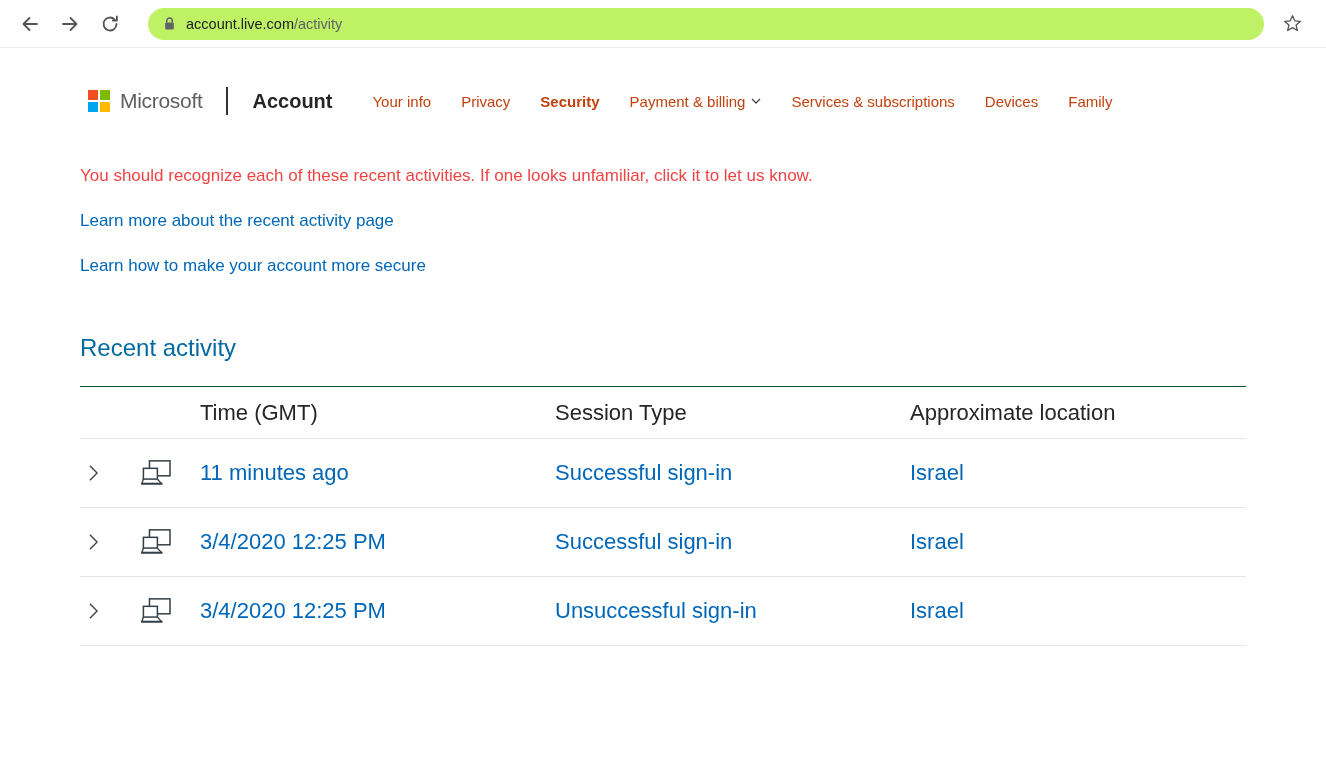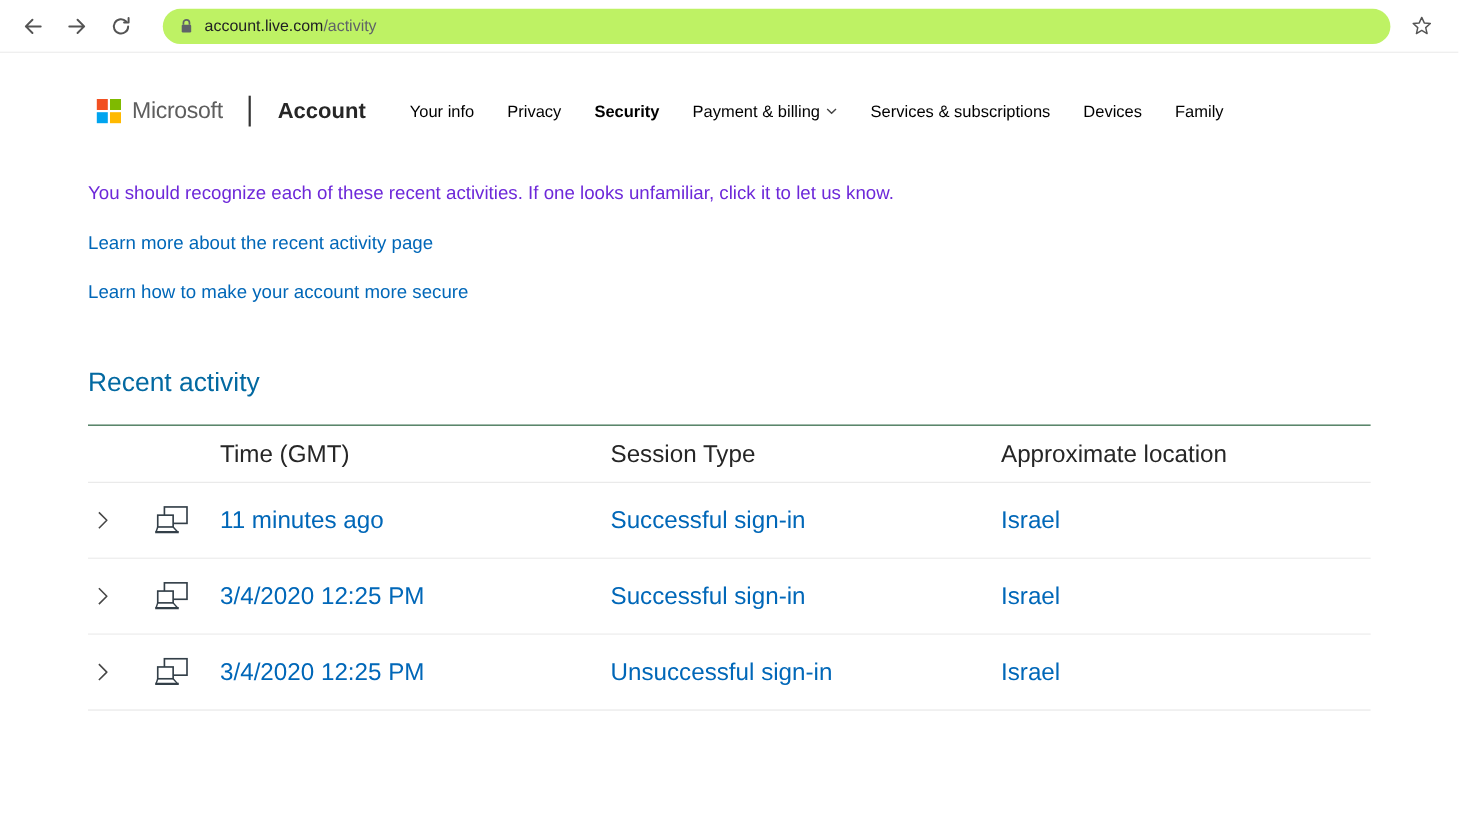--- a/index.html
+++ b/index.html
@@ -40,32 +40,32 @@
   .logo-grid {
     display:grid; grid-template-columns:10px 10px; grid-template-rows:10px 10px; gap:2px;
   }
   .logo-grid i { display:block; width:10px; height:10px; }
   .sq-r{background:#f25022}.sq-g{background:#7fba00}.sq-b{background:#00a4ef}.sq-y{background:#ffb900}
   .logo-text { font-size:21px; font-weight:400; color:#5e5e5e; letter-spacing:-0.3px; }
   .hdr-divider { width:2px; height:28px; background:#333; margin:0 24px; flex:0 0 auto; }
   .product-link { font-size:20px; font-weight:700; color:#262626; text-decoration:none; cursor:pointer; }
   .ms-nav { display:flex; align-items:center; margin-left:40px; gap:30px; }
   .ms-nav a {
-    font-size:15px; color:#000000; text-decoration:none; cursor:pointer;
+    font-size:15px; color:#c2410c; text-decoration:none; cursor:pointer;
     display:flex; align-items:center; gap:6px; white-space:nowrap;
   }
   .ms-nav a.active { font-weight:700; }
 
   
   main { padding:0 80px; }
   .page-title {
     margin-top:42px; font-size:42px; font-weight:300;
     color:#1b1b1b; letter-spacing:-0.6px;
   }
-  .page-subtitle { margin-top:36px; font-size:17px; color:#6d28d9; }
+  .page-subtitle { margin-top:36px; font-size:17px; color:#ef4444; }
   .text-link {
     display:block; margin-top:25px; font-size:17px;
     color:#0067b8; text-decoration:none; cursor:pointer; width:max-content;
   }
   .section-title { margin-top:58px; font-size:24px; font-weight:400; color:#0369a1; }
 
   
   .activity-table {
     margin-top:24px; width:1166px;
     border-top:1px solid #14532d; font-size:22px;

